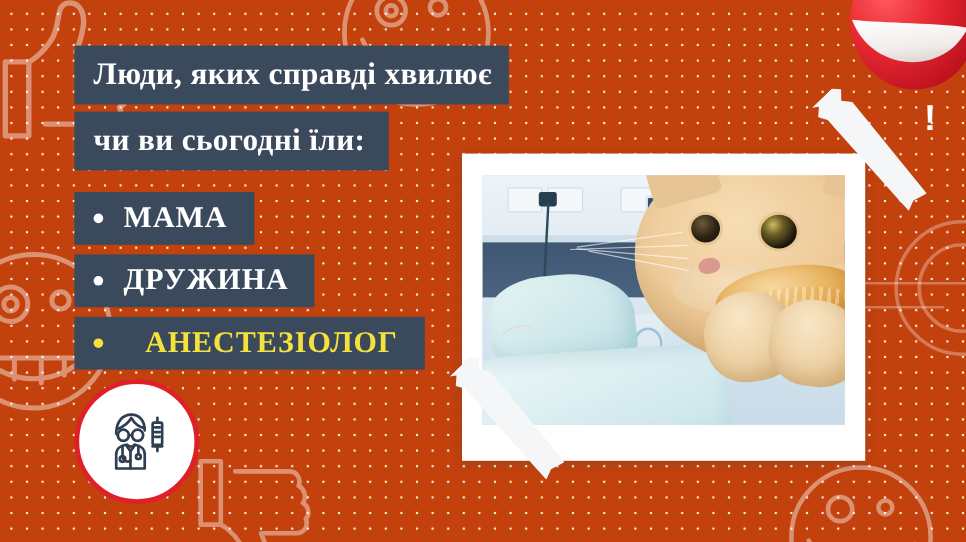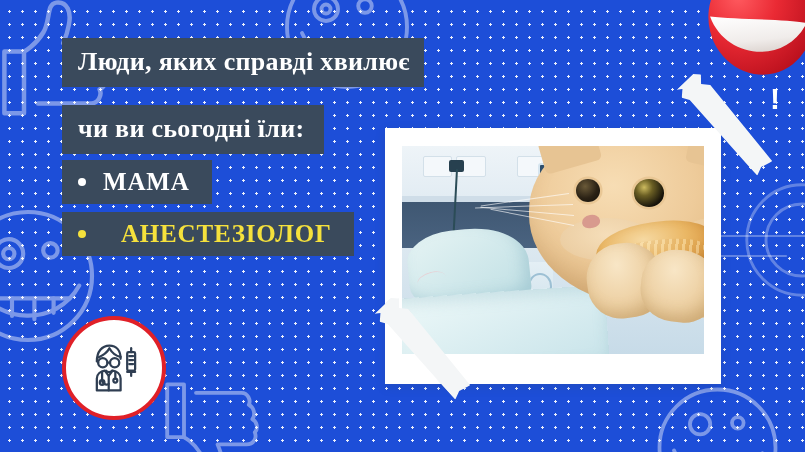--- a/index.html
+++ b/index.html
@@ -5,21 +5,21 @@
   html, body {
     margin: 0;
     padding: 0;
     background: #ffffff;
   }
   #meme-canvas {
     position: relative;
     width: 805px;
     height: 452px;
     overflow: hidden;
-    background: #1d4ed8;
+    background: #c2410c;
     font-family: "Liberation Serif", serif;
   }
 
   
   .bg-dots {
     position: absolute;
     inset: 0;
     background-image: radial-gradient(circle, rgba(255,255,255,0.92) 1.15px, transparent 1.3px);
     background-size: 13px 13px;
     background-position: 3px 5px;
@@ -56,21 +56,21 @@
     background: #3a4a5c;
     color: #ffffff;
     font-size: 26px;
     font-weight: bold;
     line-height: 1;
     letter-spacing: 0.3px;
     padding: 11px 14px 12px 16px;
     white-space: nowrap;
   }
   .headline-bar.second {
-    margin-top: 18px;
+    margin-top: 6px;
     padding-right: 20px;
   }
 
   
   .bullets {
     position: absolute;
     z-index: 6;
     left: 62px;
     top: 160px;
     display: flex;
@@ -427,20 +427,24 @@
 
   <div class="headline">
     <div class="headline-bar first">Люди, яких справді хвилює</div>
     <div class="headline-bar second">чи ви сьогодні їли:</div>
   </div>
 
   <div class="bullets">
     <div class="bullet-row">
       <span class="bullet-dot"></span>
       <span class="bullet-label">МАМА</span>
+    </div>
+    <div class="bullet-row">
+      <span class="bullet-dot"></span>
+      <span class="bullet-label">ДРУЖИНА</span>
     </div>
     <div class="bullet-row accent">
       <span class="bullet-dot"></span>
       <span class="bullet-label">АНЕСТЕЗІОЛОГ</span>
     </div>
   </div>
 
   <div class="badge">
     <div class="badge-inner">
       <svg width="66" height="66" viewBox="0 0 100 100" fill="none" stroke="#2f3e52" stroke-width="3.4" stroke-linecap="round" stroke-linejoin="round">

